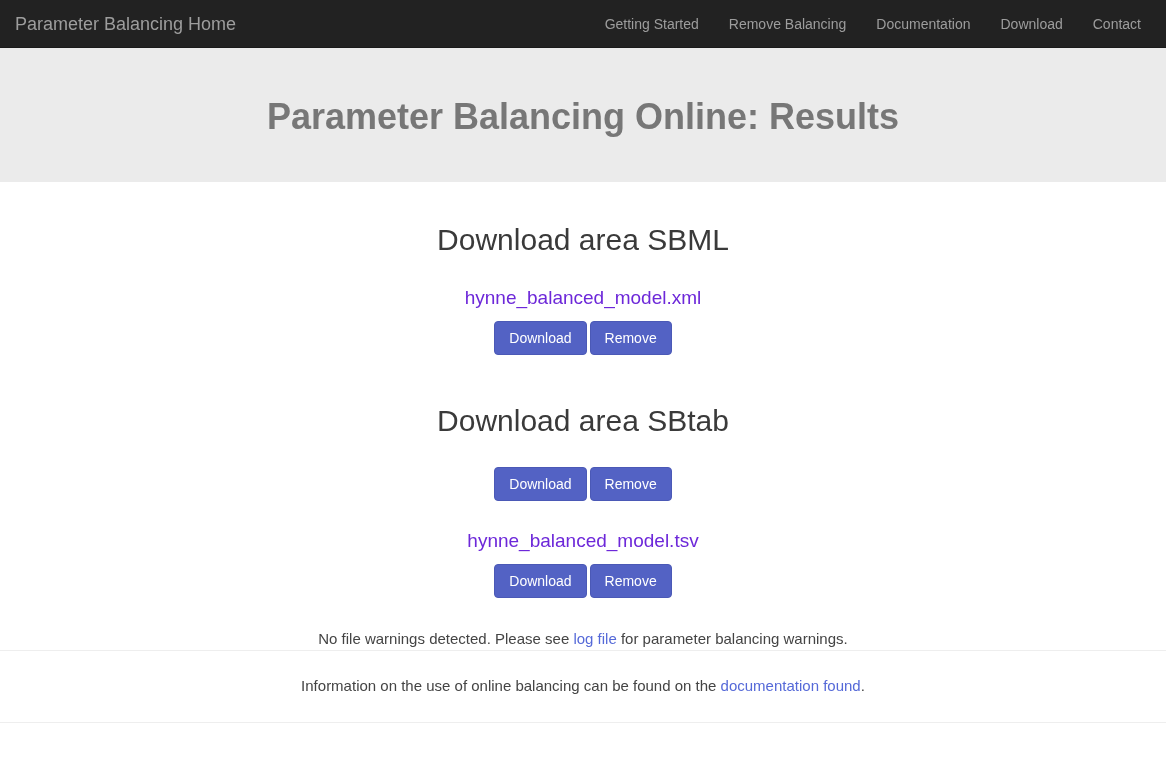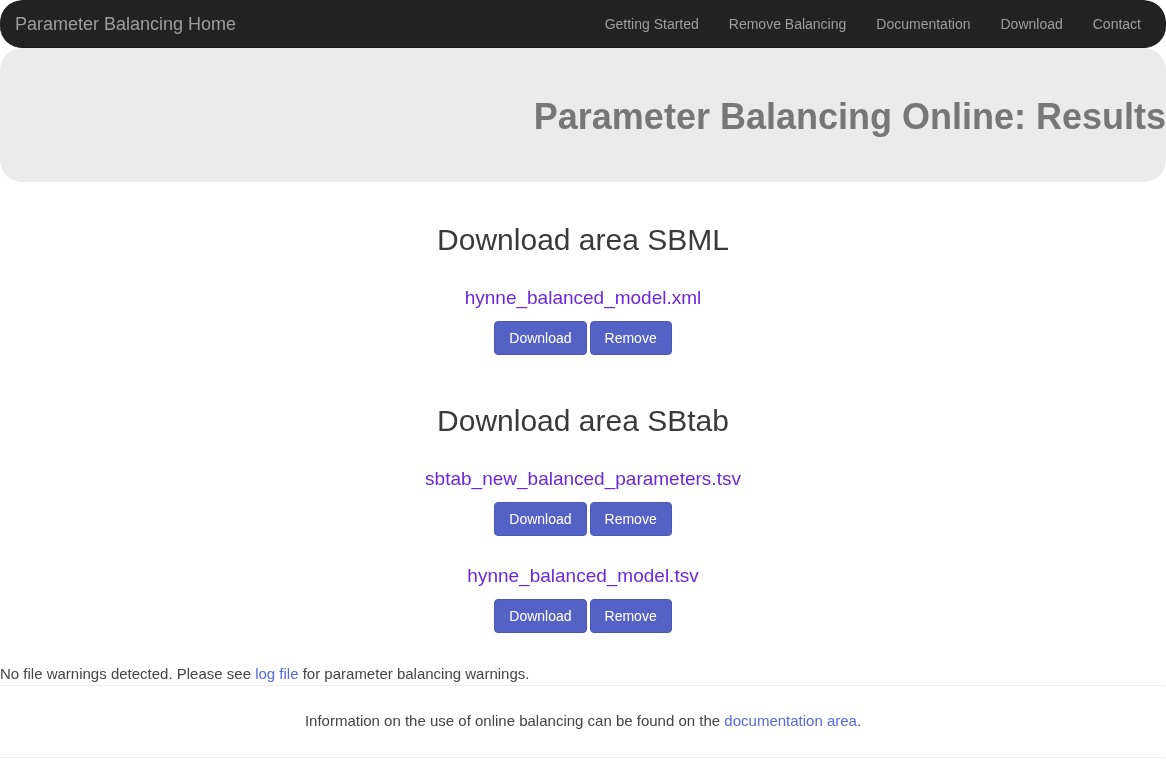--- a/index.html
+++ b/index.html
@@ -1,16 +1,16 @@
 <!DOCTYPE html>
 <html><head>
 <meta charset="utf-8">
 <title>Parameter Balancing Online: Results</title>
 <style>
-  * { box-sizing: border-box; border-radius: 22px; }
+  * { box-sizing: border-box; }
   html, body {
     margin: 0;
     padding: 0;
     width: 1166px;
     background: #ffffff;
     font-family: "Liberation Sans", "DejaVu Sans", sans-serif;
     color: #333333;
   }
 
   
@@ -53,21 +53,21 @@
   }
 
   
   .jumbotron {
     background: #ebebeb;
     padding: 48px 0 44px 0;
     margin: 0;
   }
   .jumbotron h1 {
     margin: 0;
-    text-align: right;
+    text-align: center;
     font-size: 36px;
     line-height: 42px;
     font-weight: bold;
     color: #777777;
   }
 
   
   .container {
     width: 1166px;
     margin: 0 auto;
@@ -110,21 +110,21 @@
     color: #ffffff;
     font-family: "Liberation Sans", "DejaVu Sans", sans-serif;
     font-size: 14px;
     line-height: 20px;
     padding: 6px 14px;
     cursor: pointer;
     white-space: nowrap;
   }
 
   .warning-line {
-    text-align: left;
+    text-align: center;
     font-size: 15px;
     line-height: 22px;
     color: #444444;
     margin-top: 30px;
     margin-bottom: 0;
   }
   .inline-link {
     color: #5569d8;
     text-decoration: none;
     cursor: pointer;
@@ -191,21 +191,20 @@
           <button class="btn" type="button">Download</button>
           <button class="btn" type="button">Remove</button>
         </div>
       </div>
     </div>
 
     <div>
       <h2 class="section-title" style="margin-top:48px;">Download area SBtab</h2>
 
       <div class="file-block">
-        <a class="file-link" href="#">sbtab_new_balanced_parameters.tsv</a>
         <div class="btn-row">
           <button class="btn" type="button">Download</button>
           <button class="btn" type="button">Remove</button>
         </div>
       </div>
 
       <div class="file-block">
         <a class="file-link" href="#">hynne_balanced_model.tsv</a>
         <div class="btn-row">
           <button class="btn" type="button">Download</button>
@@ -217,20 +216,20 @@
     <p class="warning-line">
       <span>No file warnings detected. Please see </span><a class="inline-link" href="#">log file</a><span> for parameter balancing warnings.</span>
     </p>
 
   </div>
 </div>
 
 <hr class="divider">
 
 <div class="footer-section">
-  <span>Information on the use of online balancing can be found on the </span><a class="inline-link" href="#">documentation area</a><span>.</span>
+  <span>Information on the use of online balancing can be found on the </span><a class="inline-link" href="#">documentation found</a><span>.</span>
 </div>
 
 <hr class="divider">
 
 <div class="footer-section-last">
   
 </div>
 
 </body></html>

